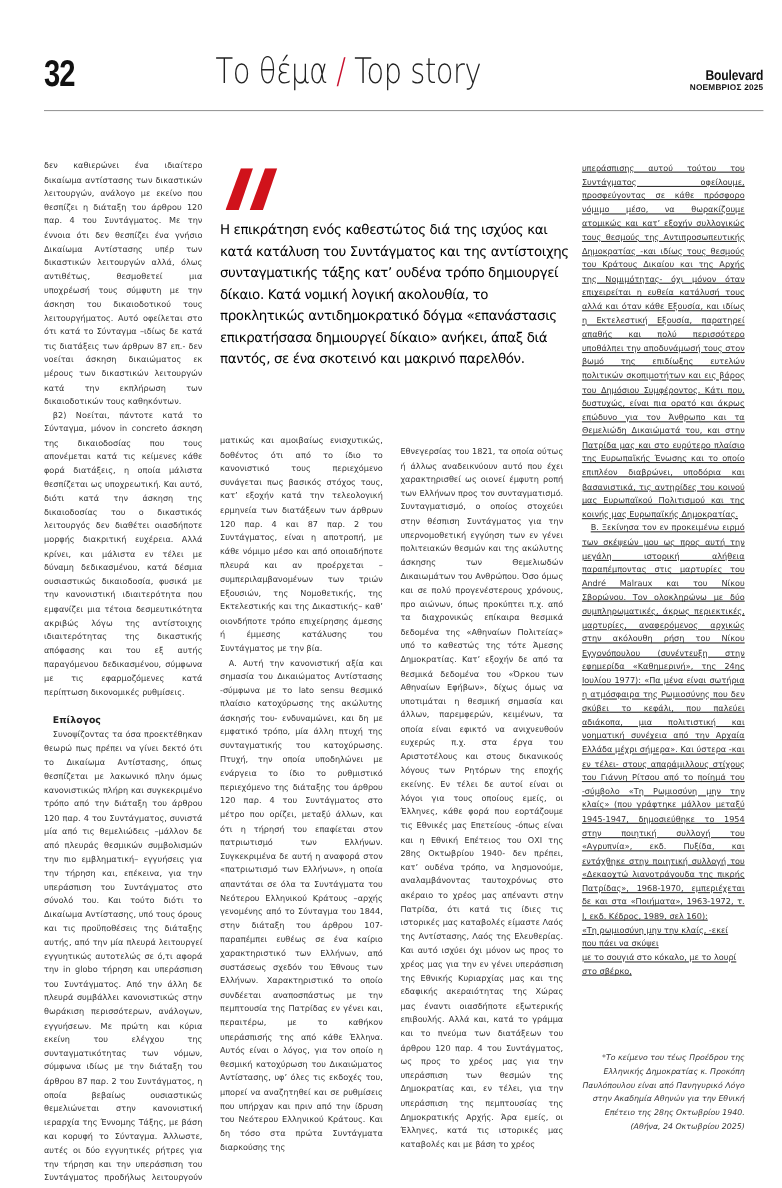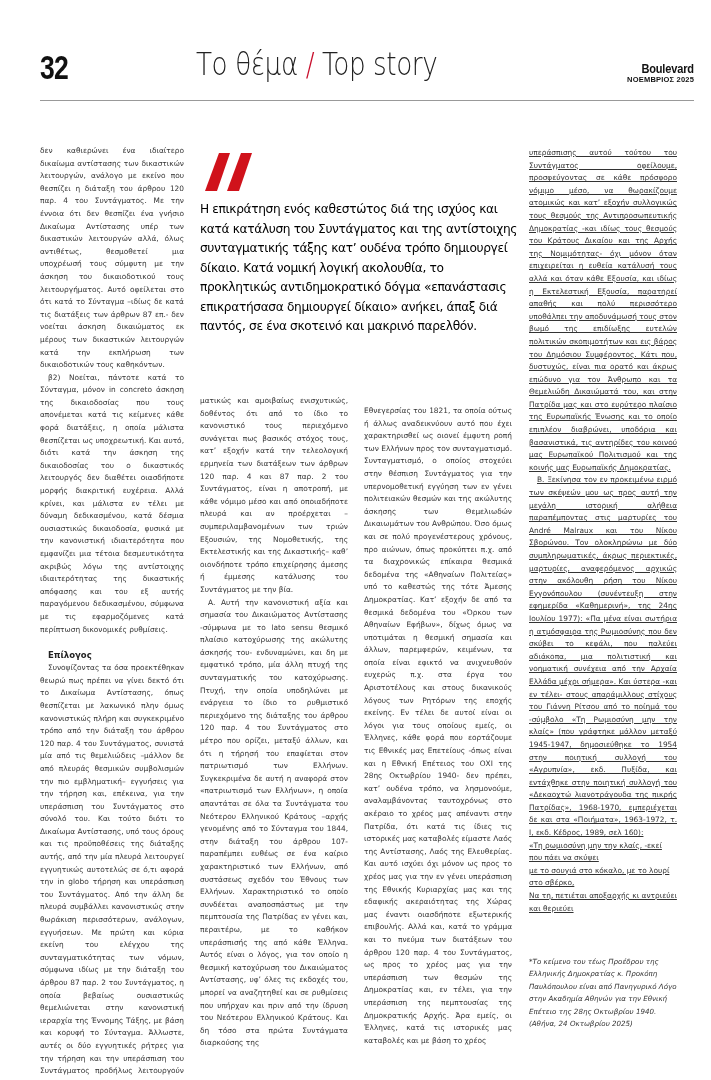--- a/index.html
+++ b/index.html
@@ -21,21 +21,21 @@
   .col h3 { font-size: 8.5px; font-weight: 700; color: #222; margin-top: 13px; margin-left: 8px; line-height: 13px; }
 
   .col1 { left: 40px; top: 145px; width: 144px; }
   .col2 { left: 200px; top: 395px; width: 148px; }
   .col3 { left: 364px; top: 405px; width: 148px; }
   .col4 { left: 529px; top: 147px; width: 148px; text-decoration: underline; }
 
   .quote-mark { position: absolute; left: 205px; top: 153px; width: 50px; height: 38px; }
   .pullquote { position: absolute; left: 200px; top: 200px; width: 320px; font-family: "DejaVu Sans", sans-serif; font-size: 12.2px; line-height: 19.5px; color: #000000; font-weight: 400; letter-spacing: -0.35px; }
 
-  .footnote { position: absolute; left: 529px; top: 956px; width: 148px; font-family: "DejaVu Sans", sans-serif; font-style: italic; font-size: 7.1px; line-height: 12.4px; color: #333; text-align: left; }
+  .footnote { position: absolute; left: 529px; top: 956px; width: 148px; font-family: "DejaVu Sans", sans-serif; font-style: italic; font-size: 7.1px; line-height: 12.4px; color: #333; text-align: right; }
   .end-mark { display: inline-block; width: 7px; height: 6px; border: 1px solid #555; margin-left: 6px; vertical-align: middle; position: relative; }
   .end-mark::after { content: ""; position: absolute; left: 1px; right: 1px; top: 2px; height: 1px; background: #555; }
 </style>
 </head>
 <body>
 
 <div class="header">
   <div class="page-num">32</div>
   <div class="section-title"><span>Το θέμα</span> <span class="slash">/</span> <span>Top story</span></div>
   <div class="brand">
@@ -65,16 +65,15 @@
 
 <div class="col col3">
   <p>Εθνεγερσίας του 1821, τα οποία ούτως ή άλλως αναδεικνύουν αυτό που έχει χαρακτηρισθεί ως οιονεί  έμφυτη ροπή των Ελλήνων προς τον συνταγματισμό. Συνταγματισμό, ο οποίος στοχεύει στην θέσπιση Συντάγματος για την υπερνομοθετική εγγύηση των εν γένει πολιτειακών θεσμών και της ακώλυτης άσκησης των Θεμελιωδών Δικαιωμάτων του Ανθρώπου.  Όσο όμως και σε πολύ προγενέστερους χρόνους, προ αιώνων, όπως προκύπτει π.χ. από τα διαχρονικώς επίκαιρα θεσμικά δεδομένα της «Αθηναίων Πολιτείας» υπό το καθεστώς της τότε Άμεσης Δημοκρατίας. Κατ’ εξοχήν δε από τα θεσμικά δεδομένα του «Όρκου των Αθηναίων Εφήβων», δίχως όμως να υποτιμάται η θεσμική σημασία και άλλων, παρεμφερών, κειμένων, τα οποία είναι εφικτό να ανιχνευθούν ευχερώς π.χ. στα έργα του Αριστοτέλους και στους δικανικούς λόγους των Ρητόρων της εποχής εκείνης. Εν τέλει δε αυτοί είναι οι λόγοι για τους οποίους εμείς, οι Έλληνες, κάθε φορά που εορτάζουμε τις Εθνικές μας Επετείους -όπως είναι και η Εθνική Επέτειος του ΟΧΙ της 28ης Οκτωβρίου 1940- δεν πρέπει, κατ’ ουδένα τρόπο, να λησμονούμε, αναλαμβάνοντας ταυτοχρόνως στο ακέραιο το χρέος μας απέναντι στην Πατρίδα, ότι κατά τις ίδιες τις ιστορικές μας καταβολές είμαστε Λαός της Αντίστασης, Λαός της Ελευθερίας. Και αυτό ισχύει όχι μόνον ως προς το χρέος μας για την εν γένει υπεράσπιση της Εθνικής Κυριαρχίας μας και της εδαφικής ακεραιότητας της Χώρας μας έναντι οιασδήποτε εξωτερικής επιβουλής. Αλλά και, κατά το γράμμα και το πνεύμα των διατάξεων του άρθρου 120 παρ. 4 του Συντάγματος,  ως προς το χρέος μας για την υπεράσπιση των θεσμών της Δημοκρατίας και, εν τέλει, για την υπεράσπιση της πεμπτουσίας της Δημοκρατικής Αρχής. Άρα εμείς, οι Έλληνες, κατά τις ιστορικές μας καταβολές και με βάση το χρέος</p>
 </div>
 
 <div class="col col4">
   <p>υπεράσπισης αυτού τούτου του Συντάγματος οφείλουμε, προσφεύγοντας σε κάθε πρόσφορο νόμιμο μέσο, να θωρακίζουμε ατομικώς και κατ’ εξοχήν συλλογικώς τους θεσμούς της Αντιπροσωπευτικής Δημοκρατίας -και ιδίως τους θεσμούς του Κράτους Δικαίου και της Αρχής της Νομιμότητας-  όχι μόνον όταν επιχειρείται η ευθεία κατάλυσή τους αλλά και όταν κάθε Εξουσία, και ιδίως η Εκτελεστική Εξουσία, παρατηρεί απαθής και πολύ περισσότερο υποθάλπει την αποδυνάμωσή τους στον βωμό της επιδίωξης ευτελών πολιτικών σκοπιμοτήτων και εις βάρος του Δημόσιου Συμφέροντος.   Κάτι που, δυστυχώς, είναι πια ορατό και άκρως επώδυνο για τον Άνθρωπο και τα Θεμελιώδη Δικαιώματά του, και στην Πατρίδα μας και στο ευρύτερο πλαίσιο της Ευρωπαϊκής Ένωσης και το οποίο επιπλέον διαβρώνει, υποδόρια και βασανιστικά, τις αντηρίδες του κοινού μας Ευρωπαϊκού Πολιτισμού και της κοινής μας Ευρωπαϊκής Δημοκρατίας.</p>
   <p class="indent">Β.  Ξεκίνησα τον εν προκειμένω ειρμό των σκέψεών μου ως προς αυτή την μεγάλη ιστορική αλήθεια παραπέμποντας στις μαρτυρίες του André Malraux και του Νίκου Σβορώνου. Τον ολοκληρώνω με δύο συμπληρωματικές, άκρως περιεκτικές, μαρτυρίες, αναφερόμενος αρχικώς στην ακόλουθη ρήση του Νίκου Εγγονόπουλου (συνέντευξη στην εφημερίδα «Καθημερινή», της 24ης Ιουλίου 1977): «Πα μένα είναι σωτήρια η ατμόσφαιρα της Ρωμιοσύνης που δεν σκύβει το κεφάλι, που παλεύει αδιάκοπα, μια πολιτιστική και νοηματική συνέχεια από την  Αρχαία Ελλάδα μέχρι σήμερα». Και ύστερα -και εν τέλει- στους απαράμιλλους στίχους του Γιάννη Ρίτσου από το ποίημά του -σύμβολο «Τη Ρωμιοσύνη μην την κλαίς» (που γράφτηκε μάλλον μεταξύ 1945-1947, δημοσιεύθηκε το 1954 στην ποιητική συλλογή του «Αγρυπνία», εκδ. Πυξίδα, και εντάχθηκε στην ποιητική συλλογή του «Δεκαοχτώ λιανοτράγουδα της πικρής Πατρίδας», 1968-1970, εμπεριέχεται δε και στα «Ποιήματα», 1963-1972, τ. Ι, εκδ. Κέδρος, 1989, σελ 160):</p>
   <p style="text-align:left">«Τη ρωμιοσύνη μην την κλαίς, -εκεί που πάει να σκύψει</p>
   <p style="text-align:left">με το σουγιά στο κόκαλο, με το λουρί στο σβέρκο,</p>
-  <p style="text-align:left">Να τη, πετιέται αποξαρχής κι αντριεύει και θεριεύει</p>
 </div>
 
 <div class="footnote">*Το κείμενο του τέως Προέδρου της Ελληνικής Δημοκρατίας κ. Προκόπη Παυλόπουλου είναι από Πανηγυρικό Λόγο στην Ακαδημία Αθηνών για την Εθνική Επέτειο της 28ης Οκτωβρίου 1940. (Αθήνα, 24 Οκτωβρίου 2025)</div>
 
 </body></html>

